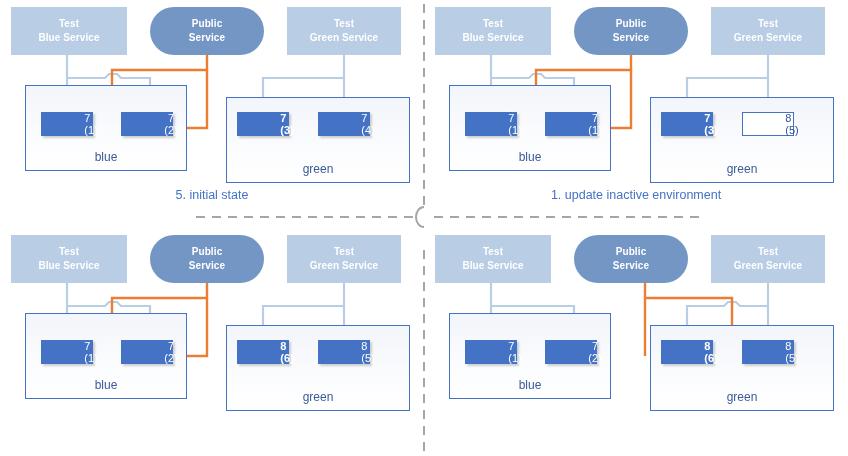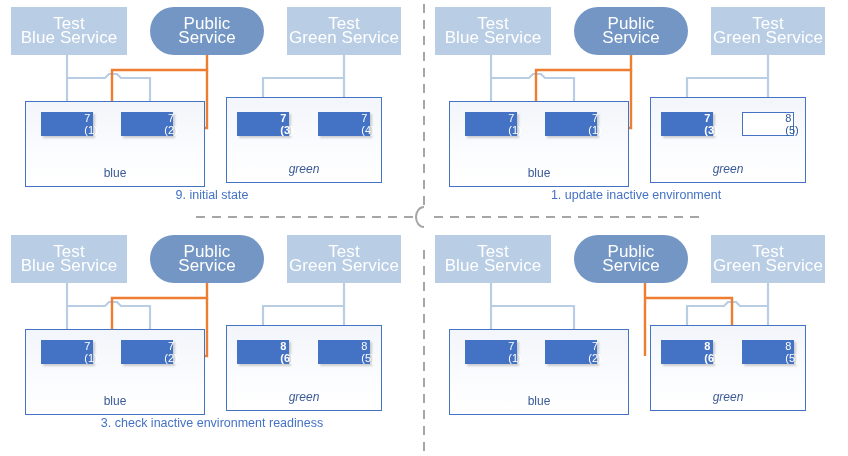--- a/index.html
+++ b/index.html
@@ -29,43 +29,44 @@
 
   
   .svc {
     position: absolute;
     box-sizing: border-box;
     display: flex;
     flex-direction: column;
     align-items: center;
     justify-content: center;
     color: #ffffff;
-    font-size: 17px;
+    font-size: 10px;
     line-height: 14px;
     text-align: center;
     letter-spacing: .1px;
+    font-weight: bold;
   }
   .svc-test   { background: #B9CDE5; }
   .svc-public { background: #7396C4; border-radius: 24px; }
 
   .svc .l1, .svc .l2 { display: block; }
 
   .svc-test-blue  { left: 11px;  top: 7px; width: 116px; height: 48px; }
   .svc-public-b   { left: 150px; top: 7px; width: 114px; height: 48px; }
   .svc-test-green { left: 287px; top: 7px; width: 114px; height: 48px; }
 
   
   .env {
     position: absolute;
     box-sizing: border-box;
     border: 1px solid #4472C4;
     background: linear-gradient(180deg, #F2F5FA 0%, #FBFCFE 60%, #FFFFFF 100%);
   }
-  .env-blue  { left: 25px;  top: 101px; width: 180px; height: 86px; }
-  .env-green { left: 226px; top: 97px; width: 156px; height: 86px; font-style: italic; }
+  .env-blue  { left: 25px;  top: 85px; width: 162px; height: 86px; }
+  .env-green { left: 226px; top: 97px; width: 184px; height: 86px; }
   .env-label {
     position: absolute;
     bottom: 6px;
     left: 0; right: 0;
     text-align: center;
     color: #3C5A96;
     font-size: 12px;
   }
 
   
@@ -166,21 +167,21 @@
     </div>
     <div class="env env-green">
       <div class="env-label">green</div>
     </div>
 
     <div class="pod pod-filled pod-b1">7 (1)</div>
     <div class="pod pod-filled pod-b2">7 (2)</div>
     <div class="pod pod-filled pod-g1">7 (3)</div>
     <div class="pod pod-filled pod-g2">7 (4)</div>
 
-    <div class="caption">9. initial state</div>
+    <div class="caption">5. initial state</div>
   </div>
 
   <div class="panel p2">
 
     <div class="svc svc-test svc-test-blue">
       <span class="l1">Test</span>
       <span class="l2">Blue Service</span>
     </div>
     <div class="svc svc-public svc-public-b">
       <span class="l1">Public</span>
@@ -258,21 +259,20 @@
     </div>
     <div class="env env-green">
       <div class="env-label">green</div>
     </div>
 
     <div class="pod pod-filled pod-b1">7 (1)</div>
     <div class="pod pod-filled pod-b2">7 (2)</div>
     <div class="pod pod-filled pod-g1">8 (6)</div>
     <div class="pod pod-filled pod-g2">8 (5)</div>
 
-    <div class="caption">3. check inactive environment readiness</div>
   </div>
 
   <div class="panel p4">
 
     <div class="svc svc-test svc-test-blue">
       <span class="l1">Test</span>
       <span class="l2">Blue Service</span>
     </div>
     <div class="svc svc-public svc-public-b">
       <span class="l1">Public</span>

